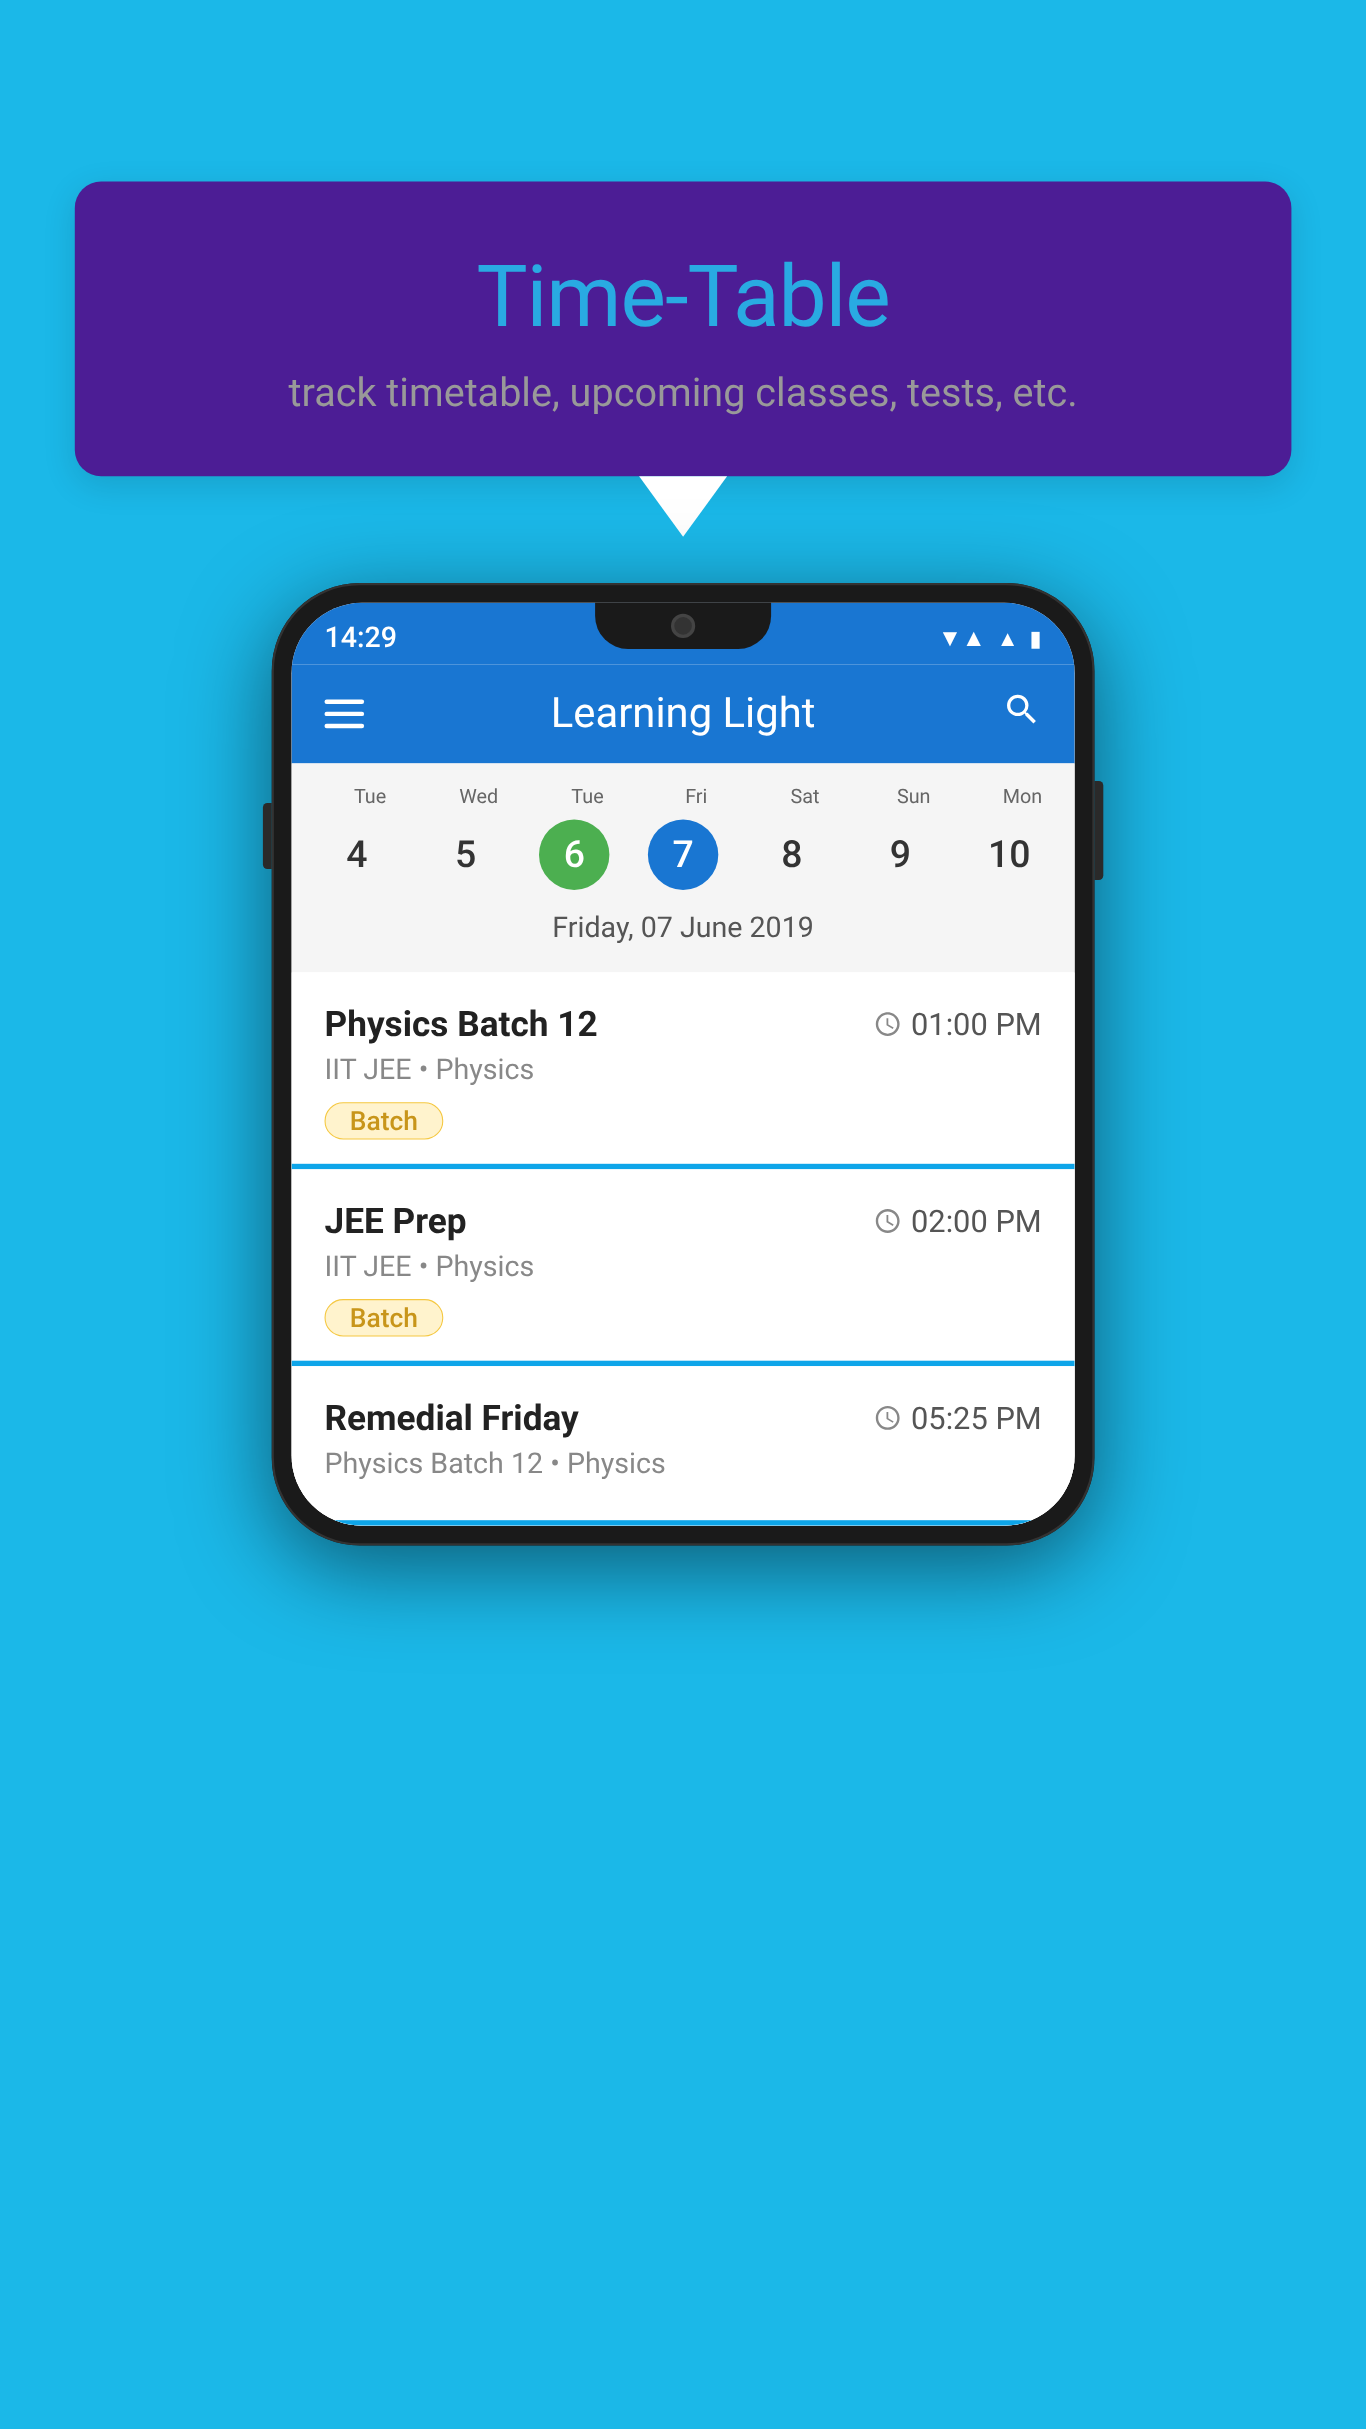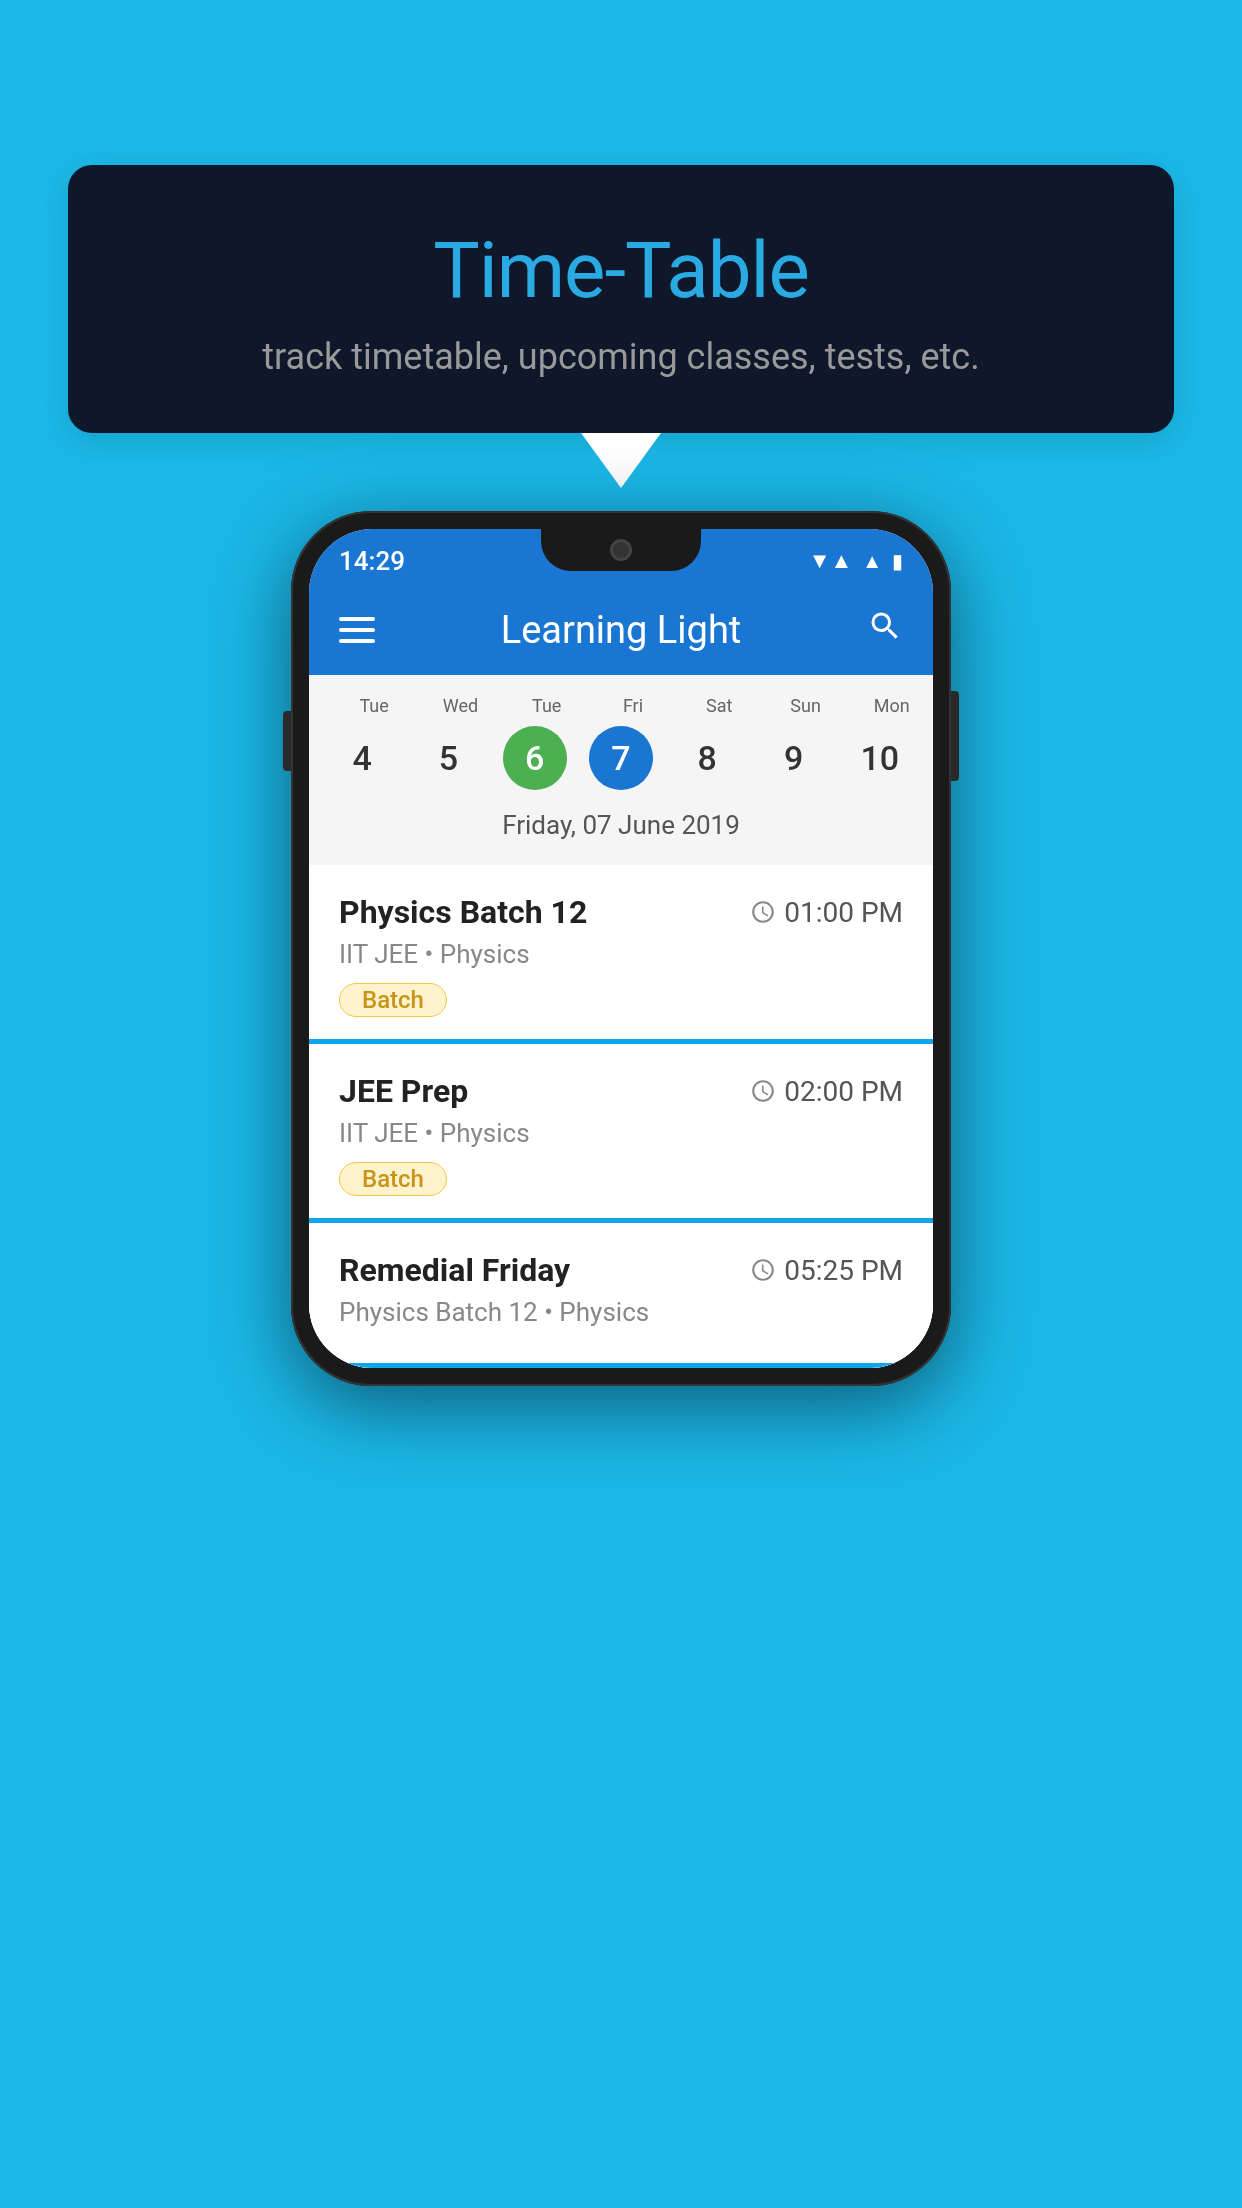--- a/index.html
+++ b/index.html
@@ -16,21 +16,21 @@
 
     
     .speech-bubble-container {
       position: absolute;
       top: 165px;
       left: 68px;
       right: 68px;
     }
 
     .speech-bubble {
-      background: #0f172a;
+      background: #4c1d95;
       border-radius: 24px;
       padding: 60px 24px 55px;
       text-align: center;
       box-shadow: 0 8px 30px rgba(0,0,0,0.12);
     }
 
     .speech-bubble-title {
       font-size: 78px;
       font-weight: 400;
       color: #29AAE2;
@@ -49,24 +49,24 @@
       height: 0;
       border-left: 40px solid transparent;
       border-right: 40px solid transparent;
       border-top: 55px solid white;
       margin: 0 auto;
     }
 
     
     .phone-container {
       position: absolute;
-      top: 511px;
+      top: 530px;
       left: 50%;
       transform: translateX(-50%);
-      width: 660px;
+      width: 748px;
     }
 
     .phone-outer {
       background: #1a1a1a;
       border-radius: 80px;
       padding: 18px;
       box-shadow: 0 20px 80px rgba(0,0,0,0.5), inset 0 0 0 2px #333;
       position: relative;
     }
 

